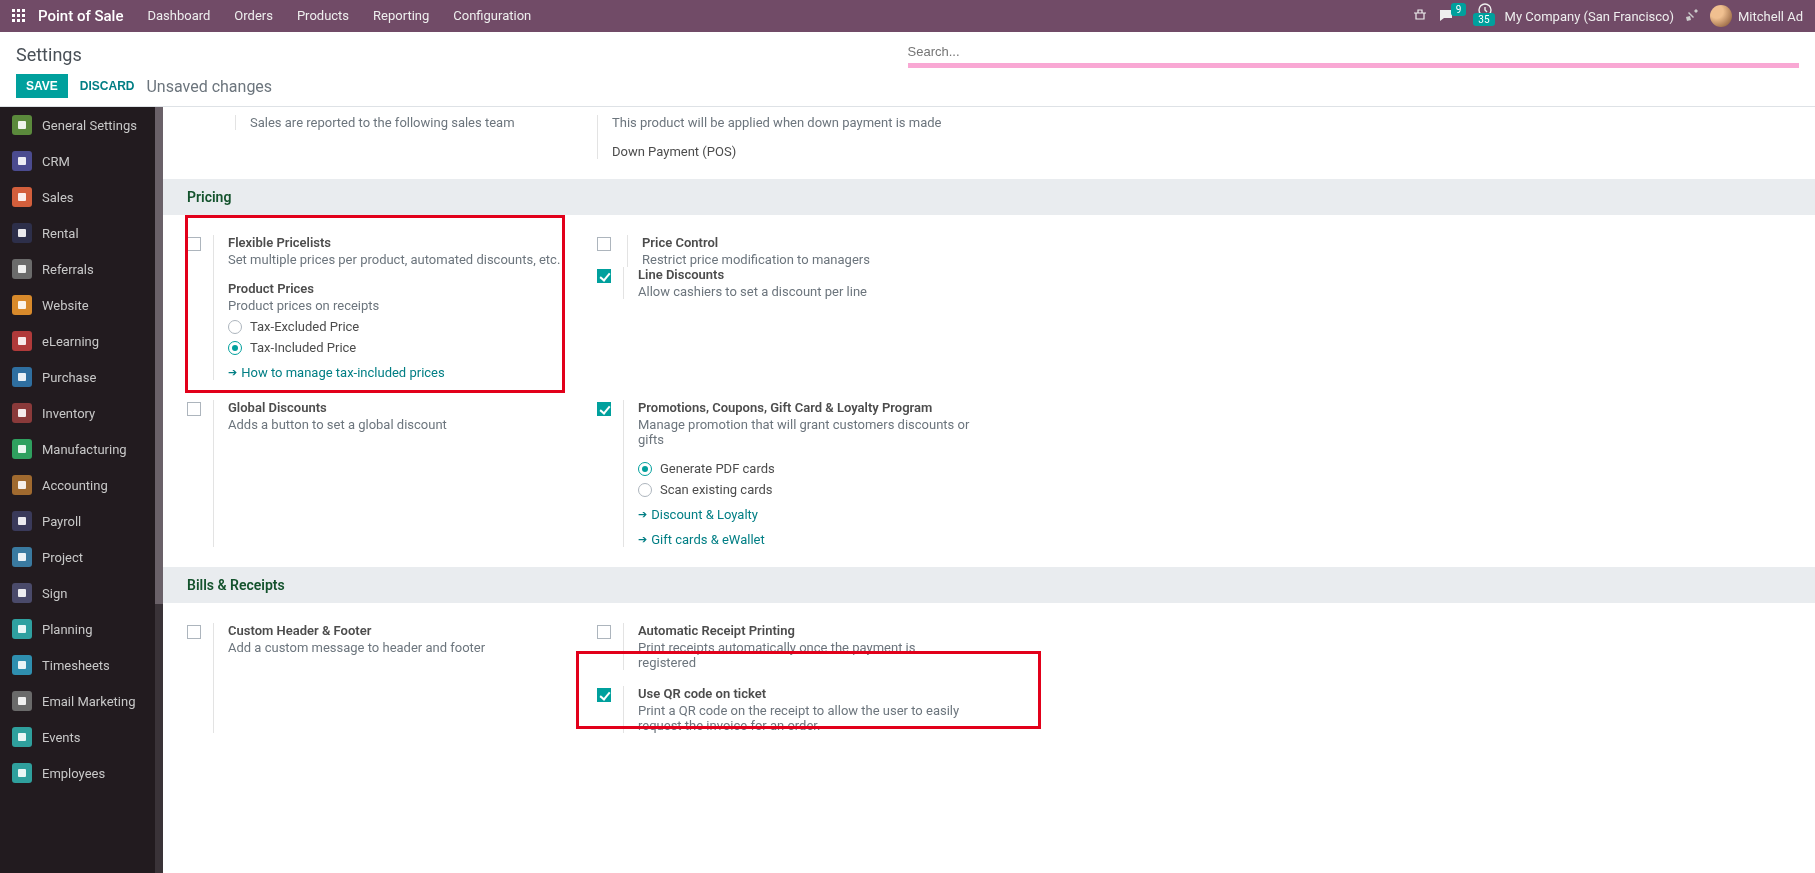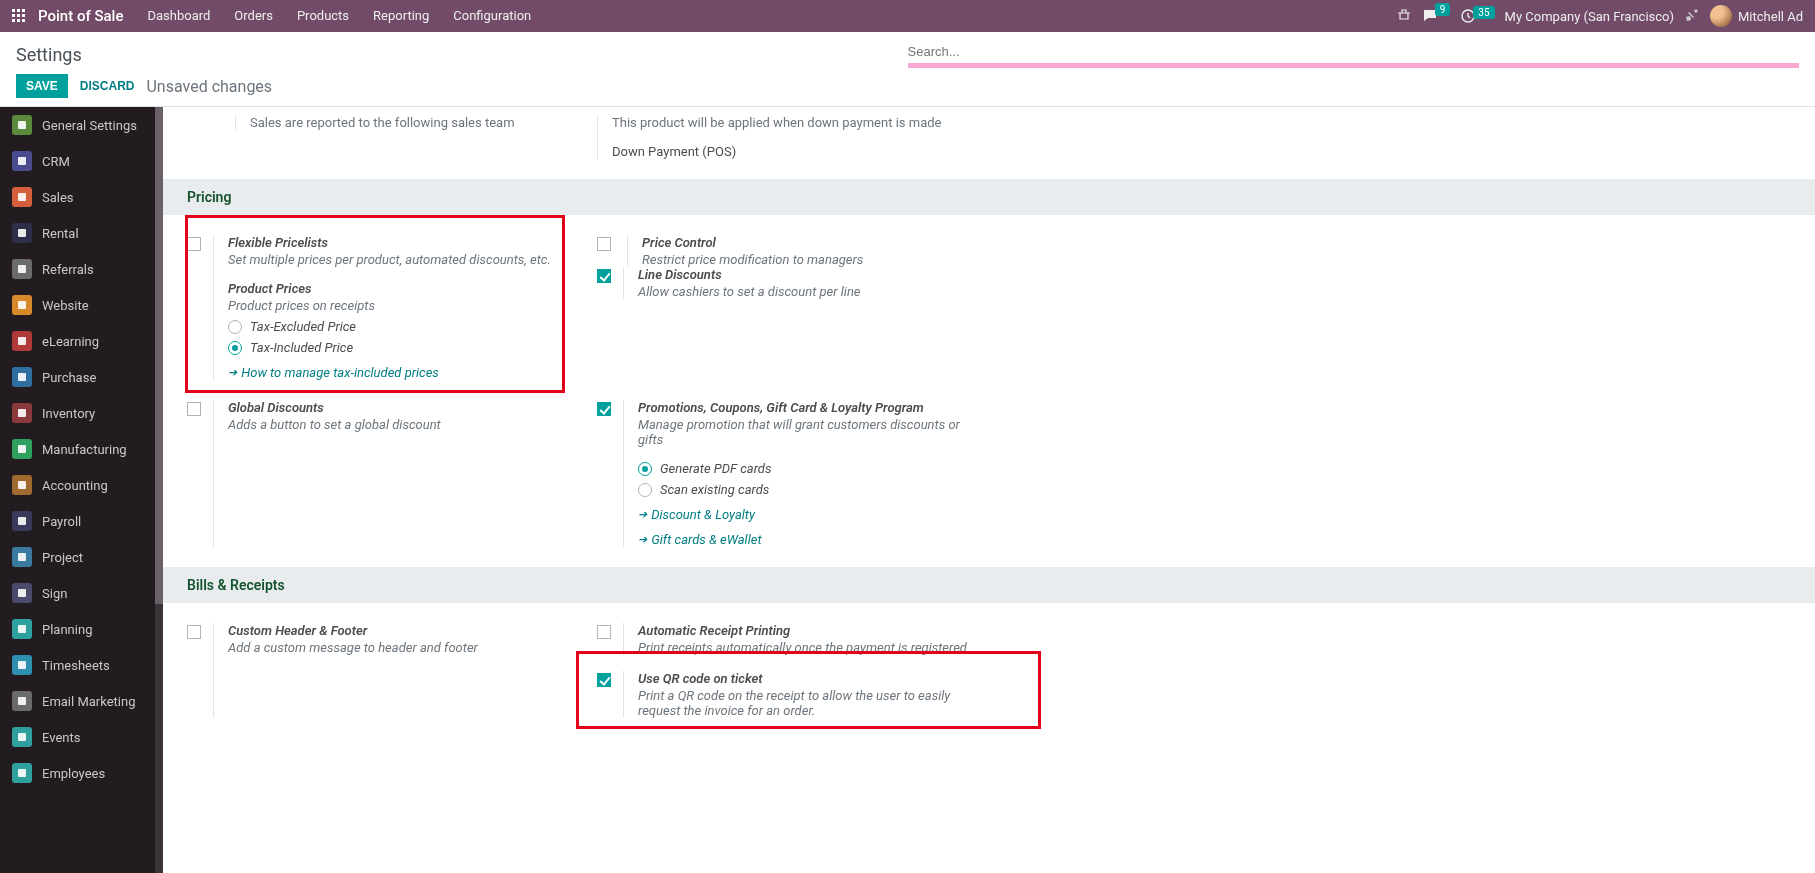--- a/index.html
+++ b/index.html
@@ -162,21 +162,20 @@
 .chk.checked::after {
   content:""; position:absolute;
   left:4px; top:1px; width:4px; height:8px;
   border:solid #fff; border-width:0 2px 2px 0;
   transform:rotate(40deg);
 }
 .setting-left-div {
   border-left:1px solid #e3e3e3;
   padding-left:14px;
   flex:1;
-  font-style:italic;
 }
 .setting-title { font-weight:600; color:#4c4c4c; font-size:13px; }
 .setting-desc { color:#6c757d; font-size:13px; margin-top:2px; }
 .sub-block { margin-top:14px; }
 .radio-row { display:flex; align-items:center; gap:8px; margin-top:6px; color:#4c4c4c; font-size:13px;}
 .radio {
   width:14px; height:14px; border-radius:50%;
   border:1px solid #adb5bd; display:inline-block;
   flex-shrink:0;
 }
@@ -232,21 +231,21 @@
       <svg width="16" height="16" viewBox="0 0 16 16" fill="none" stroke="#eee" stroke-width="1.2">
           <path d="M2 6 h12 M4 6 v6 h8 v-6 M6 6 v-3 h4 v3"></path>
         </svg>
     </span>
     <span style="display:flex;align-items:flex-start;">
       <svg width="16" height="16" viewBox="0 0 16 16" fill="#eee">
           <path d="M2 2h12v8H6l-4 3V2z"></path>
         </svg>
       <span class="badge-pill">9</span>
     </span>
-    <span style="display:flex;align-items:flex-end;">
+    <span style="display:flex;align-items:center;flex-direction:column;">
       <svg width="16" height="16" viewBox="0 0 16 16" fill="none" stroke="#eee" stroke-width="1.4">
           <circle cx="8" cy="8" r="6"></circle>
           <path d="M8 5v3l2 2"></path>
         </svg>
       <span class="badge-pill">35</span>
     </span>
     <span>My Company (San Francisco)</span>
     <span>
       <svg width="16" height="16" viewBox="0 0 16 16" fill="#ccc">
           <path d="M12 2l-2 2 2 2 2-2-2-2zM2 10l4-1 1 4-4 1-1-4zm3-5l5 5-1 1-5-5 1-1z"></path>

